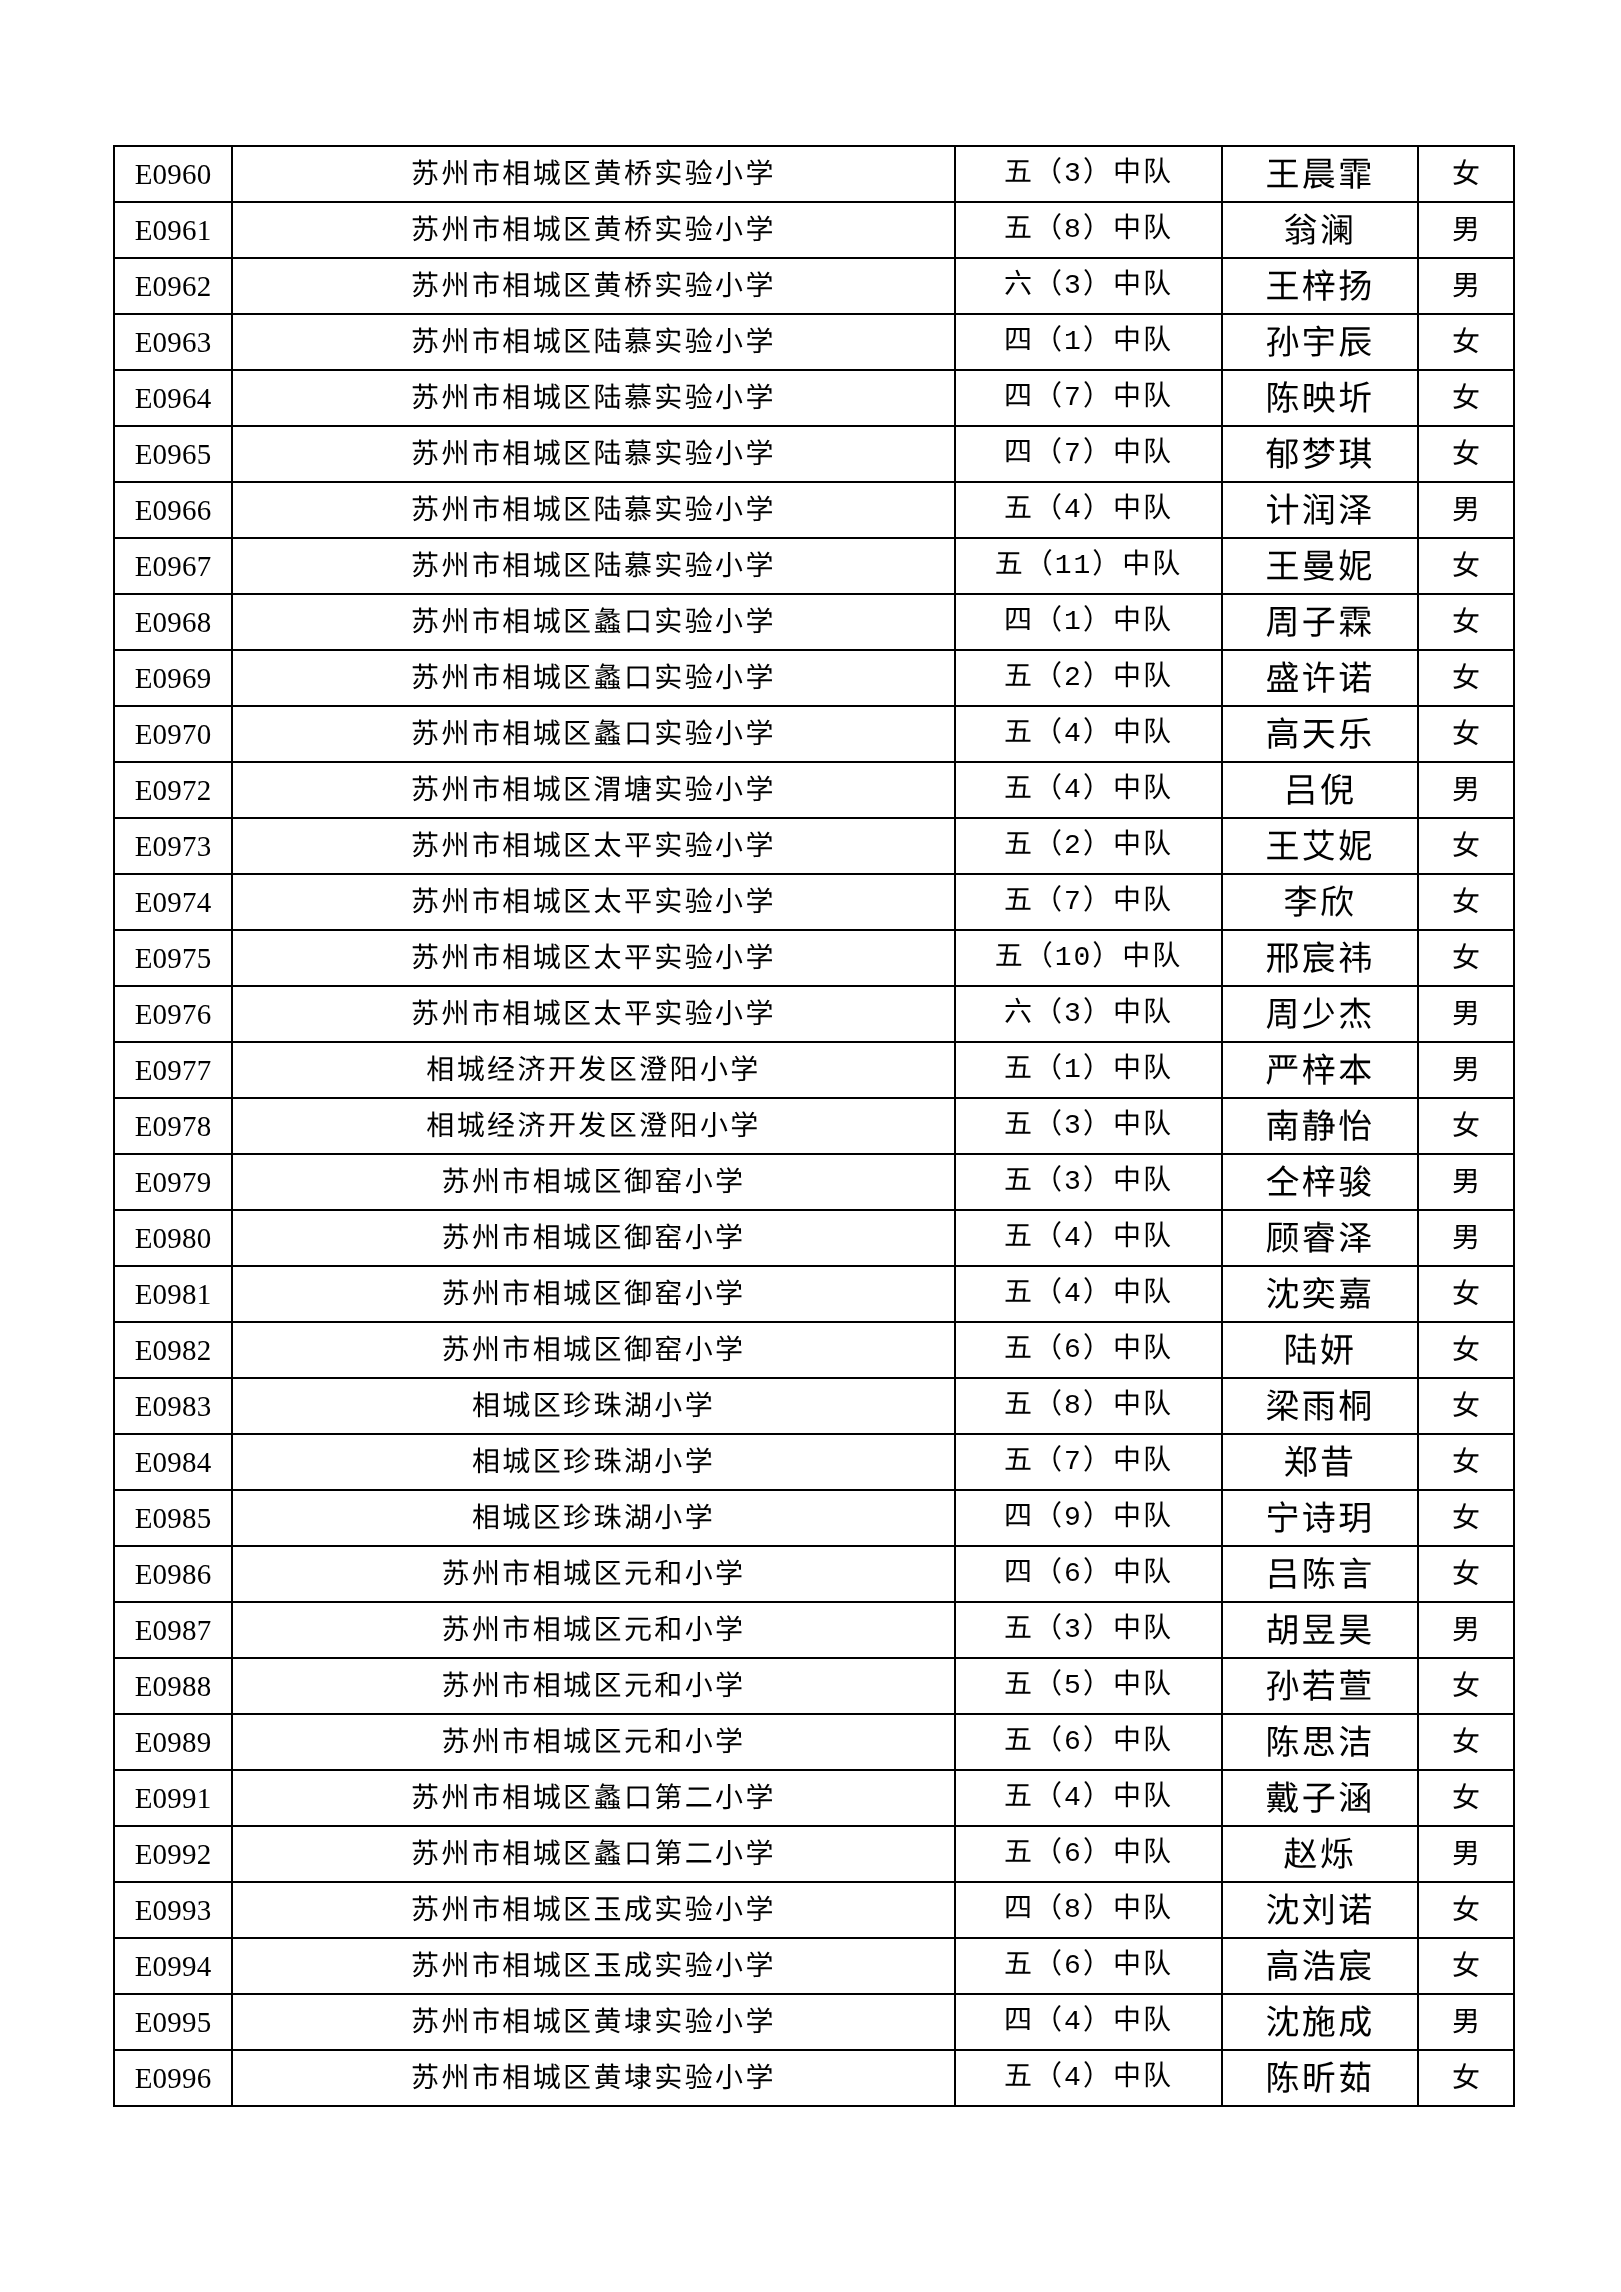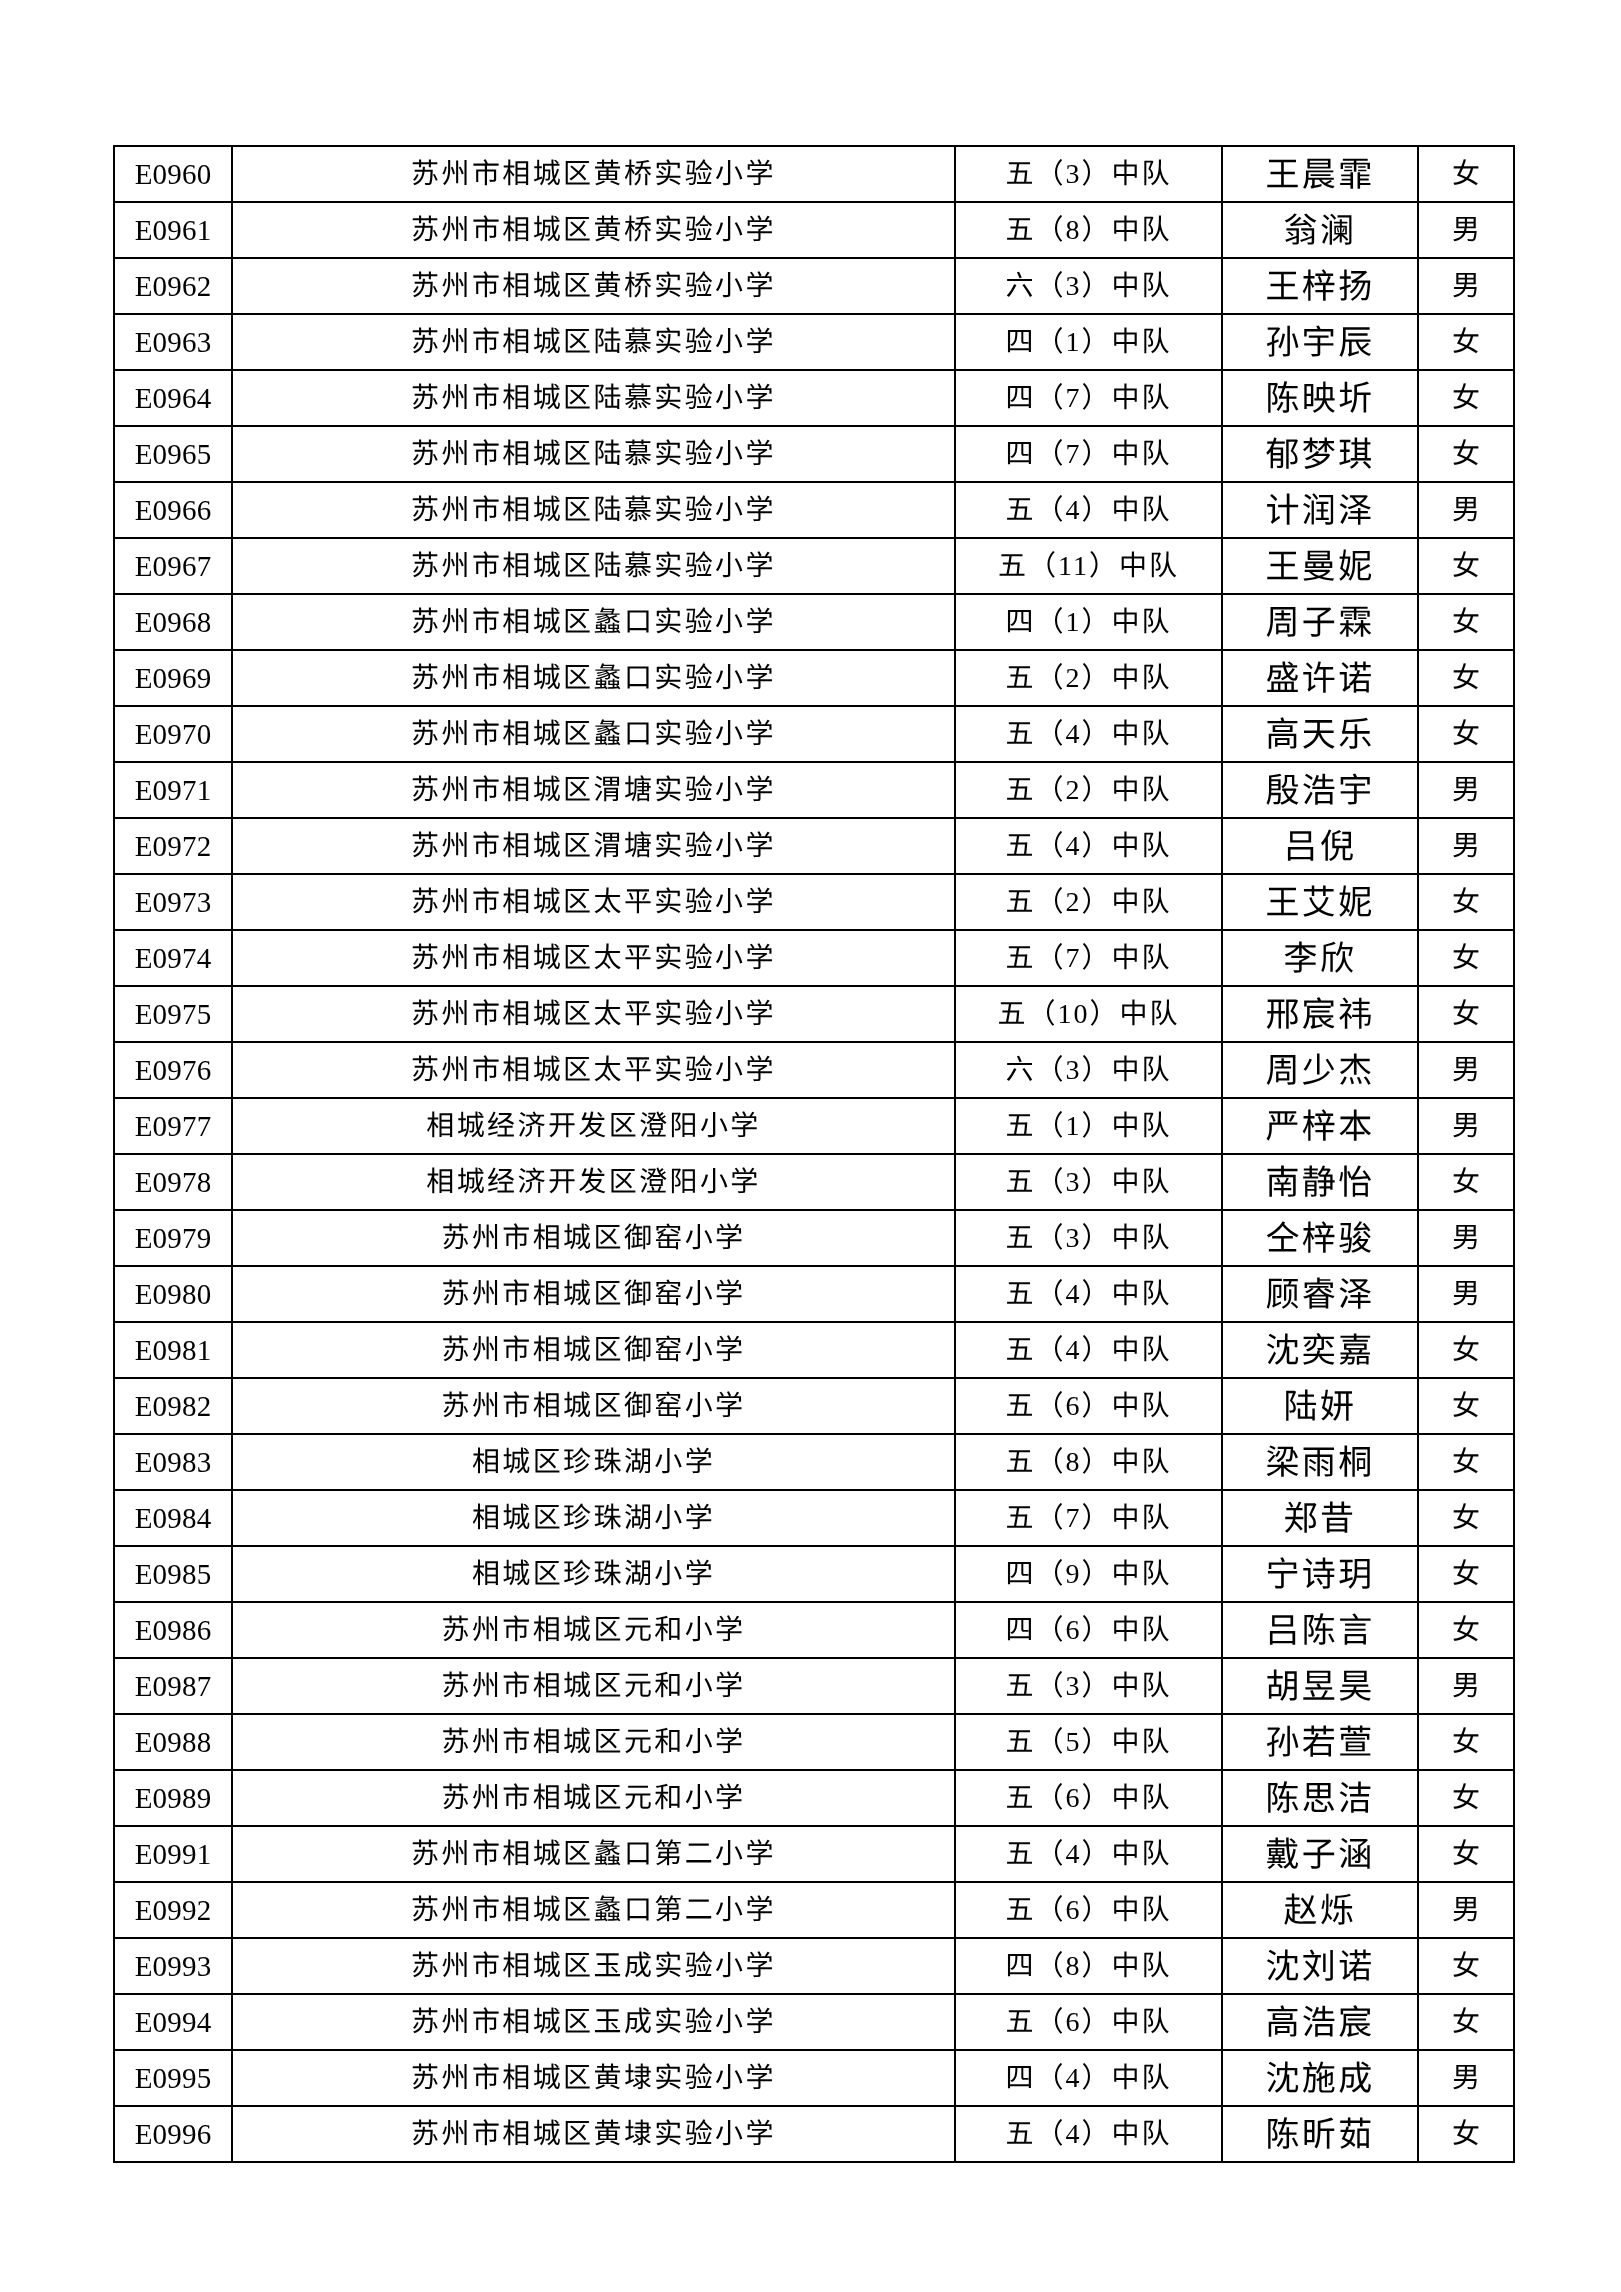--- a/index.html
+++ b/index.html
@@ -53,21 +53,21 @@
   }
   td.school {
     text-align: center;
     font-family: "DejaVu Serif", "Liberation Serif", serif;
     font-size: 28px;
     letter-spacing: 2.4px;
     padding-left: 9.8px;
   }
   td.klass {
     text-align: center;
-    font-family: Liberation Serif, serif;
+    font-family: Liberation Mono, monospace;
     font-size: 28px;
     letter-spacing: 2px;
     margin-top: 42px;
   }
   td.name {
     text-align: center;
     font-family: "DejaVu Serif", "Liberation Serif", serif;
     font-size: 34px;
     letter-spacing: 2.4px;
   }
@@ -161,27 +161,20 @@
           <td class="gender">女</td>
         </tr>
         <tr>
           <td class="id">E0970</td>
           <td class="school">苏州市相城区蠡口实验小学</td>
           <td class="klass">五（4）中队</td>
           <td class="name">高天乐</td>
           <td class="gender">女</td>
         </tr>
         <tr>
-          <td class="id">E0971</td>
-          <td class="school">苏州市相城区渭塘实验小学</td>
-          <td class="klass">五（2）中队</td>
-          <td class="name">殷浩宇</td>
-          <td class="gender">男</td>
-        </tr>
-        <tr>
           <td class="id">E0972</td>
           <td class="school">苏州市相城区渭塘实验小学</td>
           <td class="klass">五（4）中队</td>
           <td class="name">吕倪</td>
           <td class="gender">男</td>
         </tr>
         <tr>
           <td class="id">E0973</td>
           <td class="school">苏州市相城区太平实验小学</td>
           <td class="klass">五（2）中队</td>

